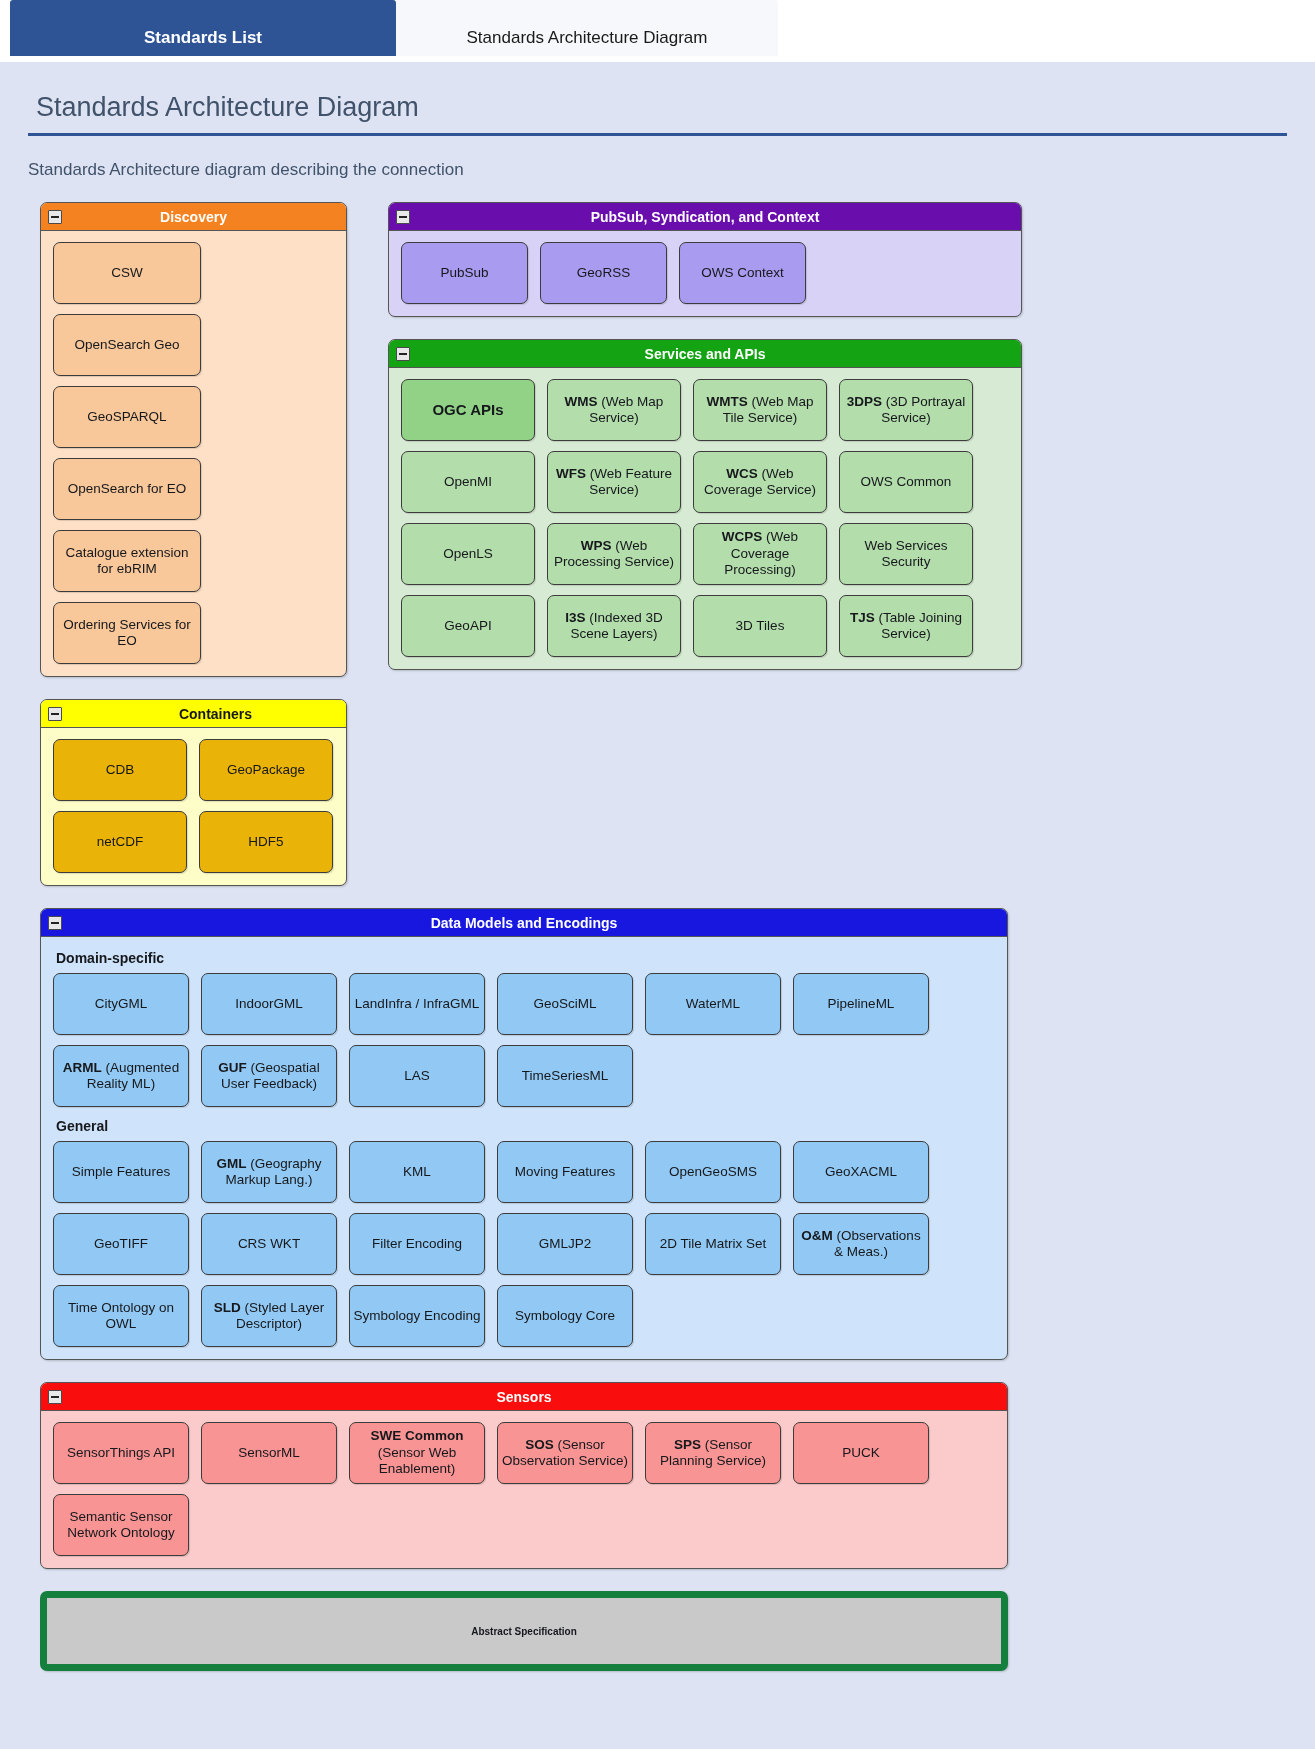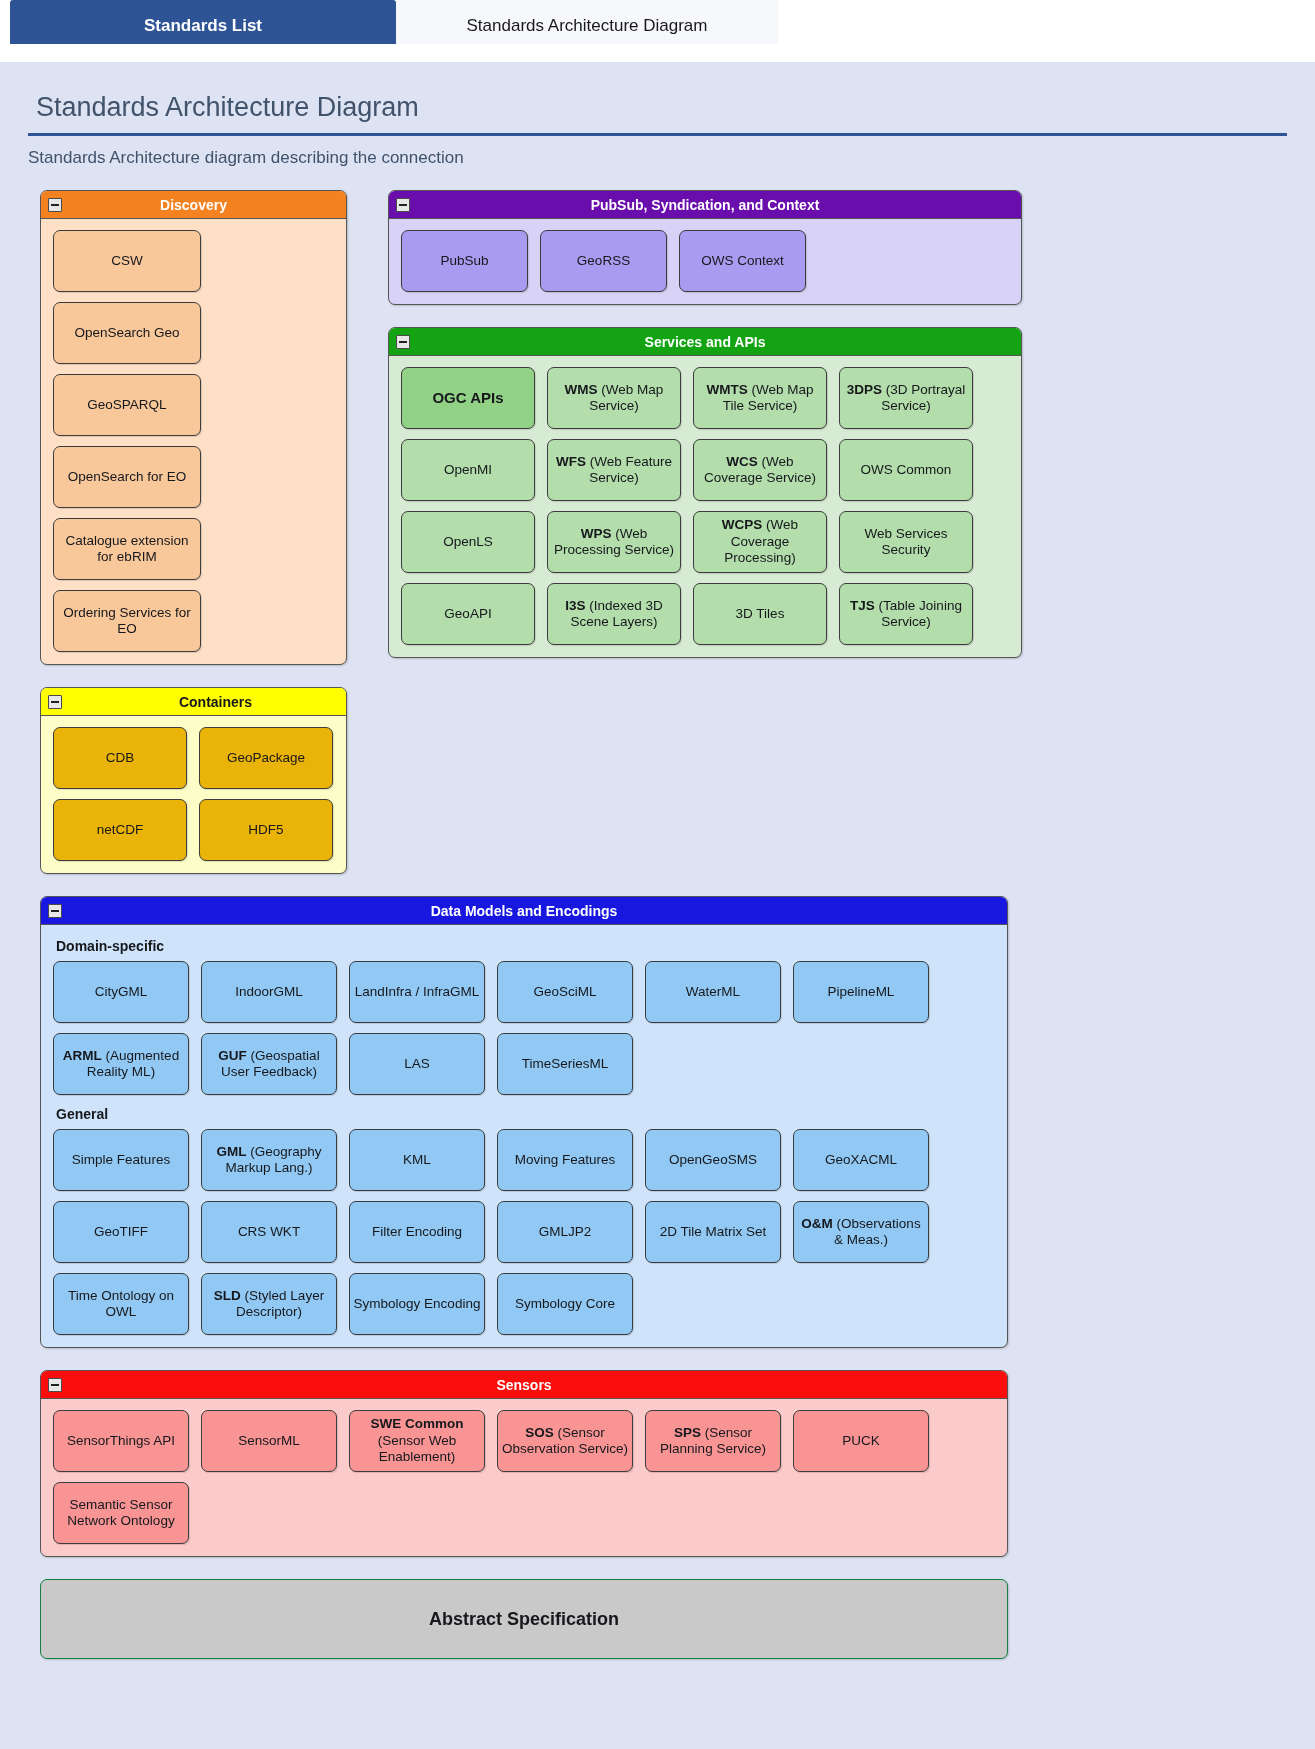--- a/index.html
+++ b/index.html
@@ -18,23 +18,23 @@
   
   .tabbar {
     position: relative;
     height: 62px;
     padding-left: 10px;
     background: #ffffff;
     display: flex;
     align-items: flex-start;
   }
   .tab {
-    height: 44px;
+    height: 56px;
     line-height: 52px;
-    padding: 0 28px;
+    padding: 12px 28px;
     font-size: 17px;
     text-align: center;
     border-radius: 3px 3px 0 0;
     cursor: pointer;
     user-select: none;
   }
   .tab.active {
     background: #2e5496;
     color: #ffffff;
     font-weight: bold;
@@ -57,21 +57,21 @@
     font-size: 27px;
     color: #41526b;
     font-weight: normal;
     padding: 6px 0 10px 8px;
     margin: 0;
     border-bottom: 3px solid #2e5496;
   }
   .page-subtitle {
     font-size: 17px;
     color: #41526b;
-    padding: 12px 0 0 0;
+    padding: 24px 0 0 0;
     margin: 0 0 22px 0;
   }
   
   .diagram {
     position: relative;
     width: 1000px;
     margin-left: 12px;
   }
   .row-top { display: flex; align-items: flex-start; gap: 0; }
   .col-left { width: 307px; flex: none; border-radius: 6px; }
@@ -162,27 +162,27 @@
   .g-data .cell { background: #92c9f4; width: 136px; height: 62px; }
 
   
   .g-sensors { background: #fbcaca; }
   .g-sensors .group-header { background: #fa0d0d; }
   .g-sensors .cell { background: #f89494; width: 136px; height: 62px; }
 
   
   .abstract-spec {
     background: #c9c9c9;
-    border: 1px solid #15803d;
+    border: 7px solid #15803d;
     border-radius: 7px;
     height: 80px;
     display: flex;
     align-items: center;
     justify-content: center;
-    font-size: 18px;
+    font-size: 10px;
     font-weight: bold;
     color: #16181c;
     box-shadow: 1px 1px 2px rgba(0,0,0,0.18);
   }
   .wide { width: 968px; }
 </style>
 </head>
 <body>
 
 <div id="page">

